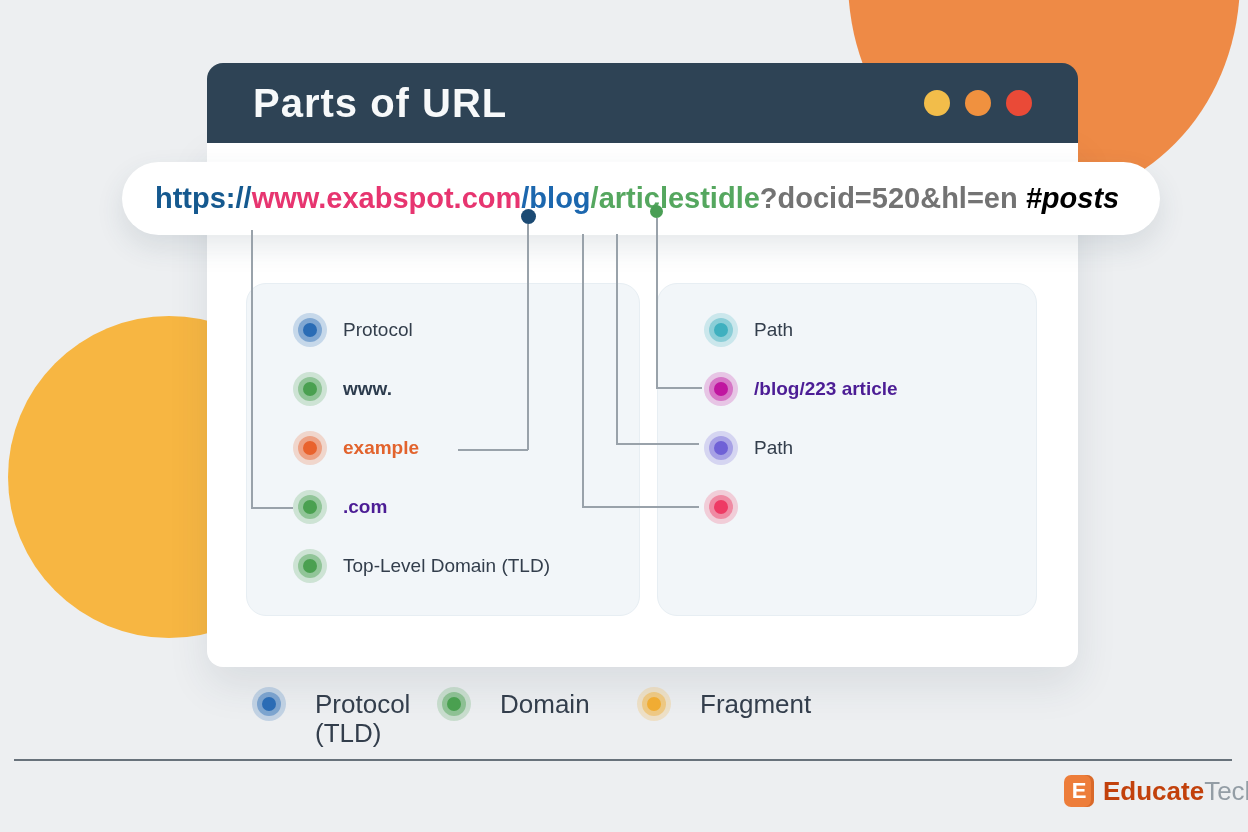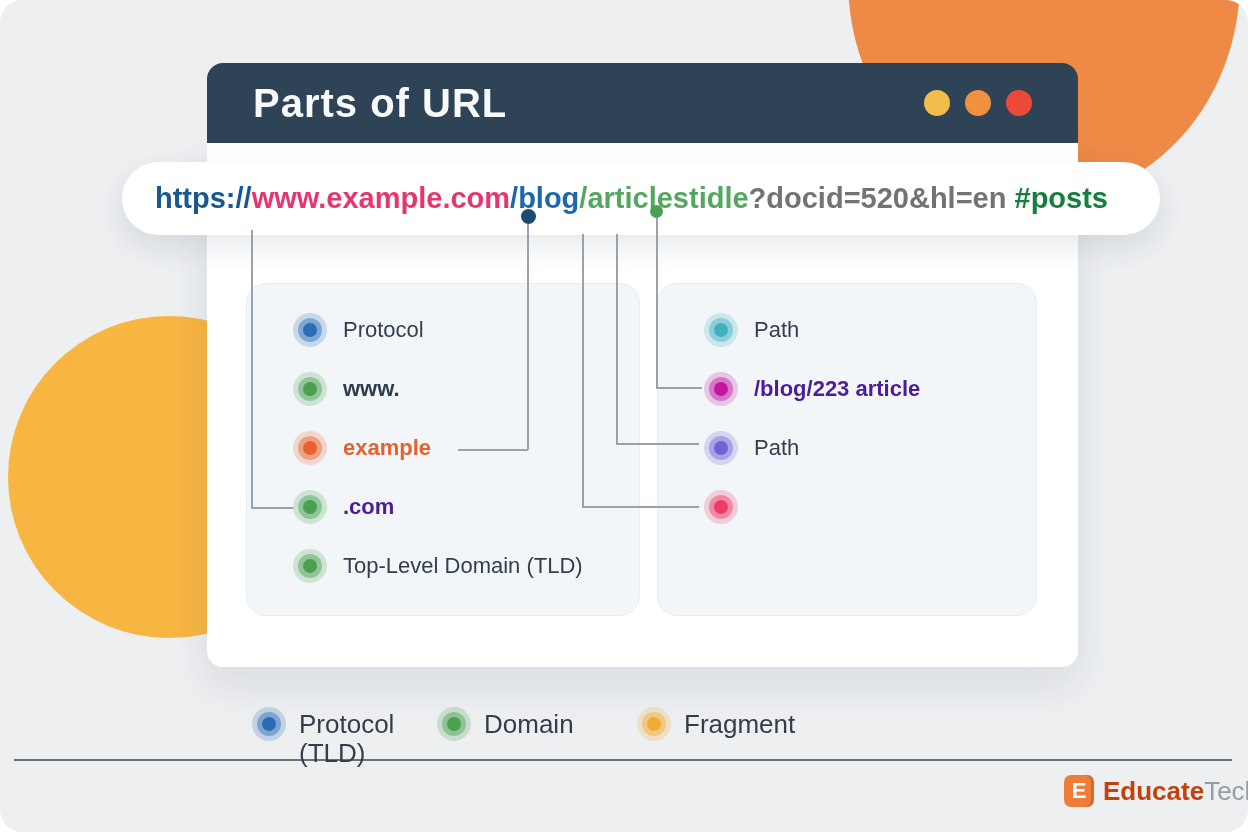--- a/index.html
+++ b/index.html
@@ -1,17 +1,17 @@
 <!DOCTYPE html>
 <html><head>
 <meta charset="utf-8">
 <style>
   html,body{margin:0;padding:0;}
   body{font-family:"Liberation Sans", sans-serif;}
-  .stage{position:relative;width:1248px;height:832px;background:#edeff1;overflow:hidden;border-radius:22px;}
+  .stage{position:relative;width:1248px;height:832px;background:#edeff1;overflow:hidden;}
 
   
   .decor{position:absolute;border-radius:50%;}
   .decor-orange{left:848px;top:-240px;width:392px;height:440px;background:#ee8a46;}
   .decor-yellow{left:8px;top:316px;width:322px;height:322px;background:#f7b642;}
 
   
   .win-header{position:absolute;left:207px;top:63px;width:871px;height:80px;background:#2e4355;
     border-radius:16px 16px 0 0;display:flex;align-items:center;padding:0 46px;box-sizing:border-box;z-index:2;}
   .win-title{font-size:40px;font-weight:700;color:#f7f9fa;letter-spacing:1px;flex:1;}
@@ -35,30 +35,30 @@
   .vline,.hline{position:absolute;background:#99a2aa;z-index:5;}
   .vline{width:2px;}
   .hline{height:2px;}
 
   
   .panel{position:absolute;top:283px;height:333px;background:#f2f6f9;border:1px solid #e7eef3;
     border-radius:20px;box-sizing:border-box;padding:28px 0 0 46px;z-index:3;}
   .panel-left{left:246px;width:394px;}
   .panel-right{left:657px;width:380px;}
   .row{display:flex;align-items:center;gap:16px;height:36px;margin-bottom:23px;}
-  .row-label{font-size:22px;color:#333e4c;}
+  .row-label{font-size:19px;color:#333e4c;}
   .bold{font-weight:700;}
 
   
   .bullet{position:relative;width:34px;height:34px;border-radius:50%;flex:0 0 34px;}
   .b-mid{position:absolute;left:5px;top:5px;width:24px;height:24px;border-radius:50%;}
   .b-core{position:absolute;left:10px;top:10px;width:14px;height:14px;border-radius:50%;}
 
   
-  .bottom-legend-item{position:absolute;top:707px;display:flex;gap:13px;align-items:flex-start;z-index:2;}
+  .bottom-legend-item{position:absolute;top:687px;display:flex;gap:29px;align-items:flex-start;z-index:2;}
   .bl-label{font-size:26px;color:#333e4c;line-height:1.12;padding-top:3px;}
   .bl-wrap{max-width:122px;}
 
   
   .footer-divider{position:absolute;left:14px;top:759px;width:1218px;height:2px;background:#68727b;}
   .brand{position:absolute;left:1064px;top:775px;display:flex;align-items:center;gap:9px;}
   .brand-icon{width:30px;height:32px;background:#ed7d3a;border-radius:7px;color:#ffffff;
     font-weight:700;font-size:22px;display:flex;align-items:center;justify-content:center;
     box-shadow:inset -3px 0 0 rgba(200,90,30,.55);}
   .brand-text{font-size:26px;}
@@ -162,25 +162,25 @@
   <div class="hline" style="left:582px;top:506px;width:117px"></div>
 
   <div class="vline" style="left:616px;top:234px;height:210px"></div>
   <div class="hline" style="left:616px;top:443px;width:83px"></div>
 
   <div class="vline" style="left:656px;top:218px;height:170px"></div>
   <div class="hline" style="left:656px;top:387px;width:46px"></div>
 
   <div class="url-pill">
     <span class="url-text" style="color: rgb(21, 89, 143);">https://</span>
-    <span class="url-text" style="color: rgb(231, 53, 112);">www.example.com</span>
+    <span class="url-text" style="color: rgb(231, 53, 112);">www.exabspot.com</span>
     <span class="url-text" style="color: rgb(28, 103, 174);">/blog</span>
     <span class="url-text" style="color: rgb(85, 167, 95);">/articlestidle</span>
     <span class="url-text" style="color: #737373;">?docid=520&amp;hl=en</span>
-    <span class="url-text" style="color: #15803d;"> #posts</span>
+    <span class="url-text" style="color: #000000; font-style: italic;"> #posts</span>
   </div>
   <div class="url-dot url-dot-navy"></div>
   <div class="url-dot url-dot-green"></div>
 
   <div class="bottom-legend-item" style="left:252px">
     <span class="bullet" style="background: rgba(42, 108, 181, 0.22);">
         <span class="b-mid" style="background: rgba(42, 108, 181, 0.45);"></span>
         <span class="b-core" style="background: rgb(42, 108, 181);"></span>
       </span>
     <span class="bl-label bl-wrap">Protocol (TLD)</span>

